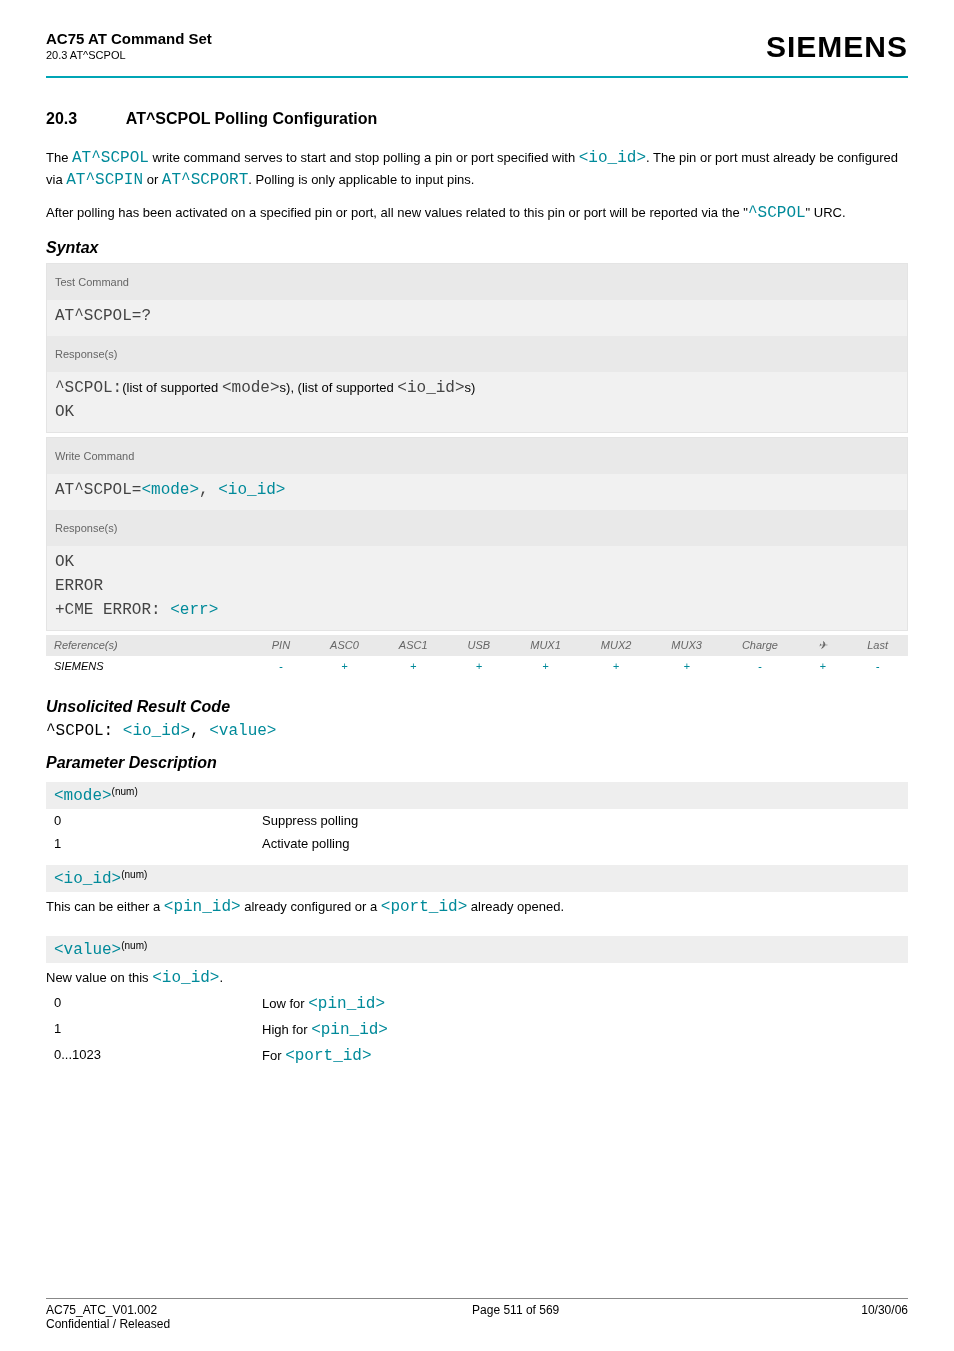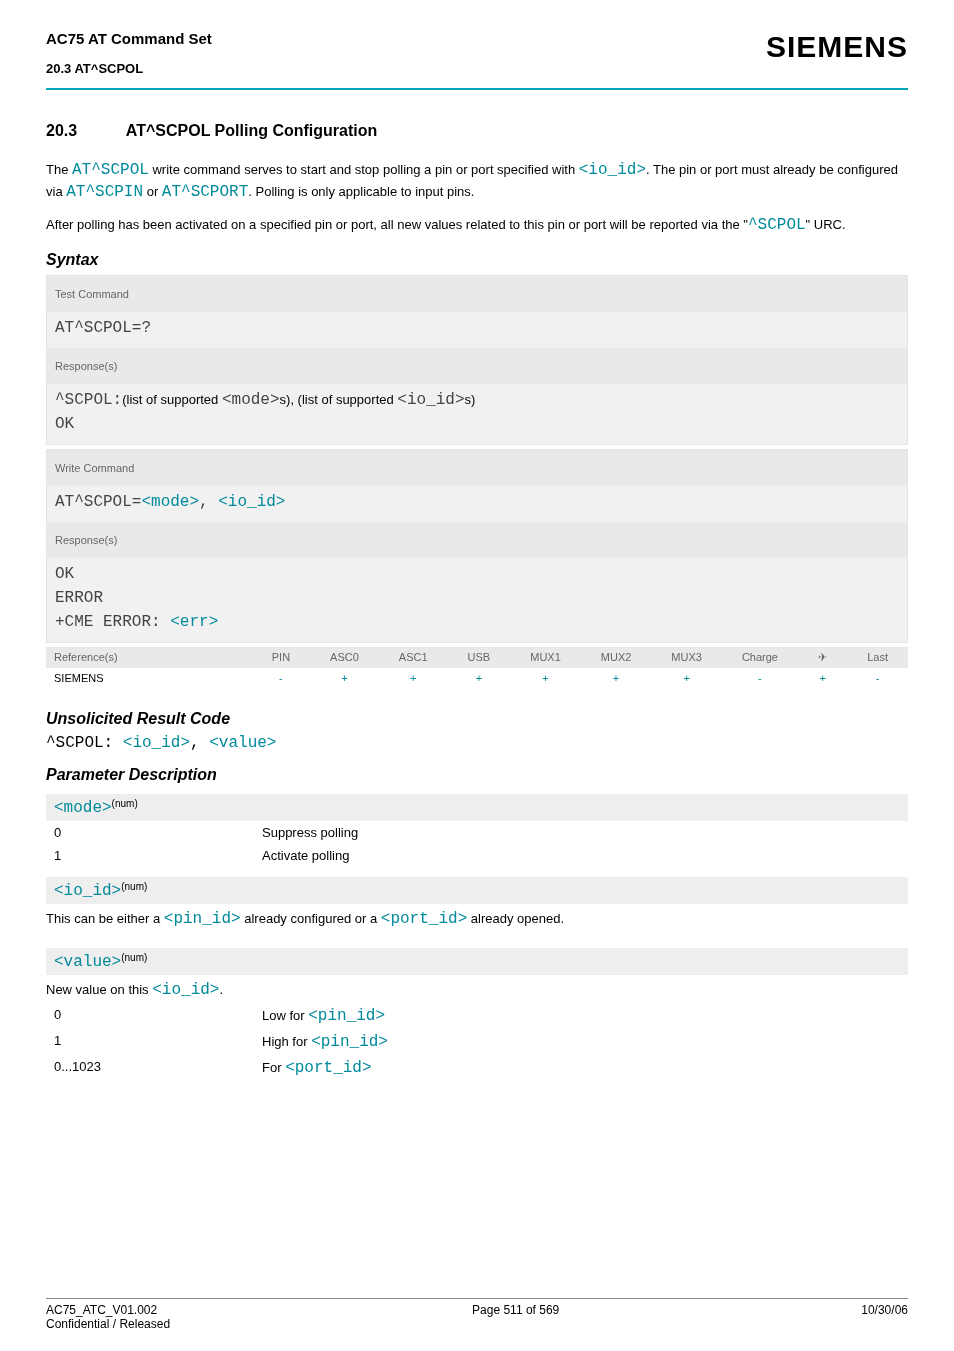--- a/index.html
+++ b/index.html
@@ -1,36 +1,36 @@
 <!DOCTYPE html>
 <html><head>
 <meta charset="utf-8">
 <style>
   * { box-sizing: border-box; margin: 0; padding: 0; }
   html, body { width: 954px; background: #fff; font-family: Arial, Helvetica, sans-serif; color: #000; font-size: 13px; }
   .page { padding: 30px 46px 20px 46px; min-height: 1351px; position: relative; }
   .hdr { display: flex; justify-content: space-between; align-items: flex-start; padding-bottom: 8px; }
   .hdr-left { font-size: 14px; }
   .hdr-left .doc-title { font-weight: bold; font-size: 15px; }
-  .hdr-left .doc-sub { font-weight: bold; font-size: 13px; margin-top: 14px; }
+  .hdr-left .doc-sub { font-weight: normal; font-size: 11px; margin-top: 2px; }
   .hdr-right { font-family: Arial, sans-serif; font-weight: 900; font-size: 30px; letter-spacing: 1px; color: #000; }
   .rule { border: 0; border-top: 2px solid #00a5b5; margin-top: 4px; margin-bottom: 32px; }
   h2.sec { font-size: 16px; font-weight: bold; margin-bottom: 20px; }
   .sec-num { display: inline-block; width: 76px; }
   p.body { font-size: 13px; line-height: 1.35; margin-bottom: 12px; }
   .mono { font-family: "Courier New", monospace; font-size: 16px; }
   .teal { color: #008a9a; }
   h4.sub { font-style: italic; font-weight: bold; font-size: 16px; margin-top: 14px; margin-bottom: 6px; }
   .box { background: #f1f1f1; border: 1px solid #e4e4e4; }
   .bar { background: #e9e9e9; color: #666; font-size: 11px; padding: 12px 8px; }
   .box-body { padding: 4px 8px 8px 8px; font-size: 13px; line-height: 1.5; }
   .box-body .mono { color: #444; }
   .ok { color: #555; }
   .ref-table { width: 100%; border-collapse: collapse; font-size: 11px; }
-  .ref-table td, .ref-table th { padding: 4px 20px; text-align: center; }
+  .ref-table td, .ref-table th { padding: 4px 20px; text-align: center; font-style: italic; }
   .ref-table .lbl { text-align: left; width: 300px; padding-left: 8px; }
   .ref-table thead th { background: #e9e9e9; color: #666; font-weight: normal; }
   .ref-table tbody td { color: #008a9a; }
   .ref-table tbody td.lbl { color: #000; }
   .ref-table tbody td.minus { color: #008a9a; }
   .param-head { background: #eee; padding: 4px 8px; font-size: 12px; margin-top: 10px; }
   .param-head .mono { color: #008a9a; }
   .param-head sup { font-size: 10px; color: #000; }
   .kv { display: flex; padding: 4px 8px; font-size: 13px; }
   .kv .k { width: 208px; }

